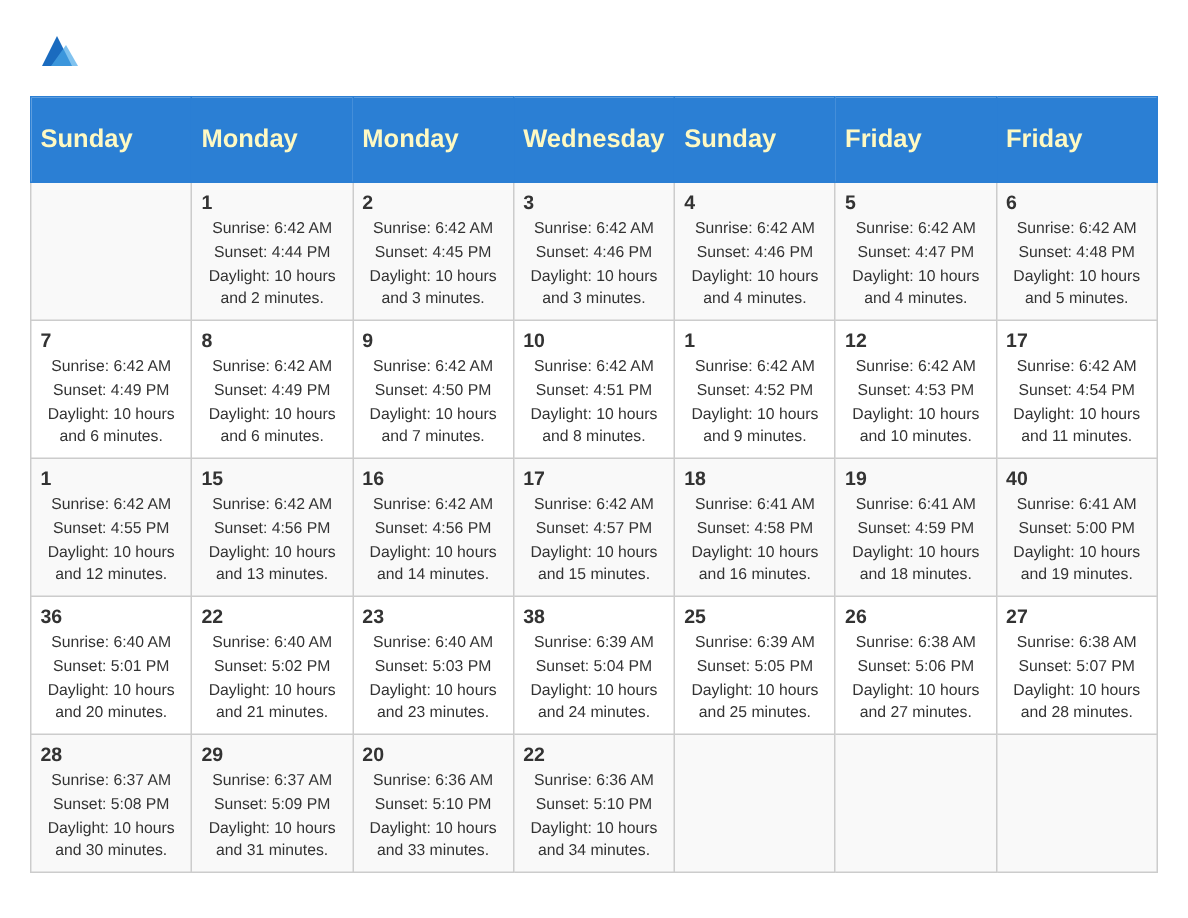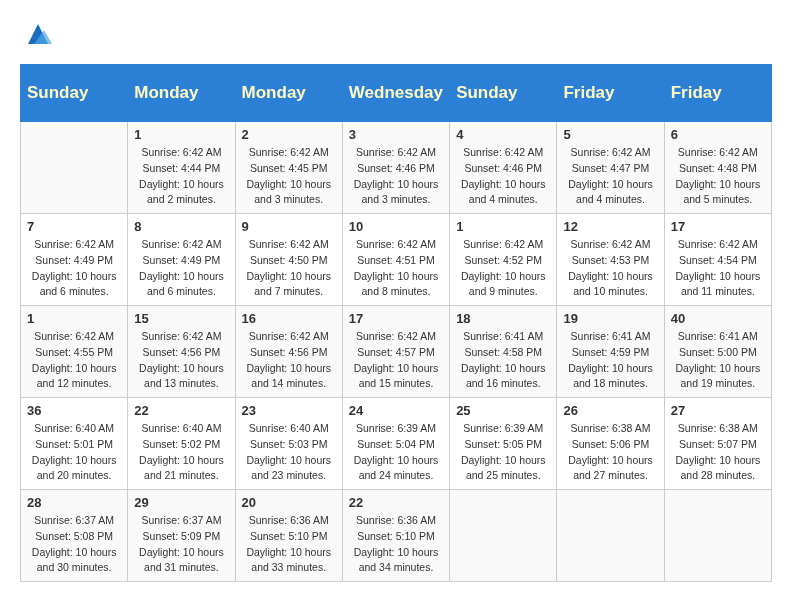--- a/index.html
+++ b/index.html
@@ -221,21 +221,21 @@
         </td>
         <td>
           <span class="day-number">22</span>
           <div class="day-info">Sunrise: 6:40 AM<br>Sunset: 5:02 PM<br>Daylight: 10 hours<br>and 21 minutes.</div>
         </td>
         <td>
           <span class="day-number">23</span>
           <div class="day-info">Sunrise: 6:40 AM<br>Sunset: 5:03 PM<br>Daylight: 10 hours<br>and 23 minutes.</div>
         </td>
         <td>
-          <span class="day-number">24</span>
+          <span class="day-number">38</span>
           <div class="day-info">Sunrise: 6:39 AM<br>Sunset: 5:04 PM<br>Daylight: 10 hours<br>and 24 minutes.</div>
         </td>
         <td>
           <span class="day-number">25</span>
           <div class="day-info">Sunrise: 6:39 AM<br>Sunset: 5:05 PM<br>Daylight: 10 hours<br>and 25 minutes.</div>
         </td>
         <td>
           <span class="day-number">26</span>
           <div class="day-info">Sunrise: 6:38 AM<br>Sunset: 5:06 PM<br>Daylight: 10 hours<br>and 27 minutes.</div>
         </td>

